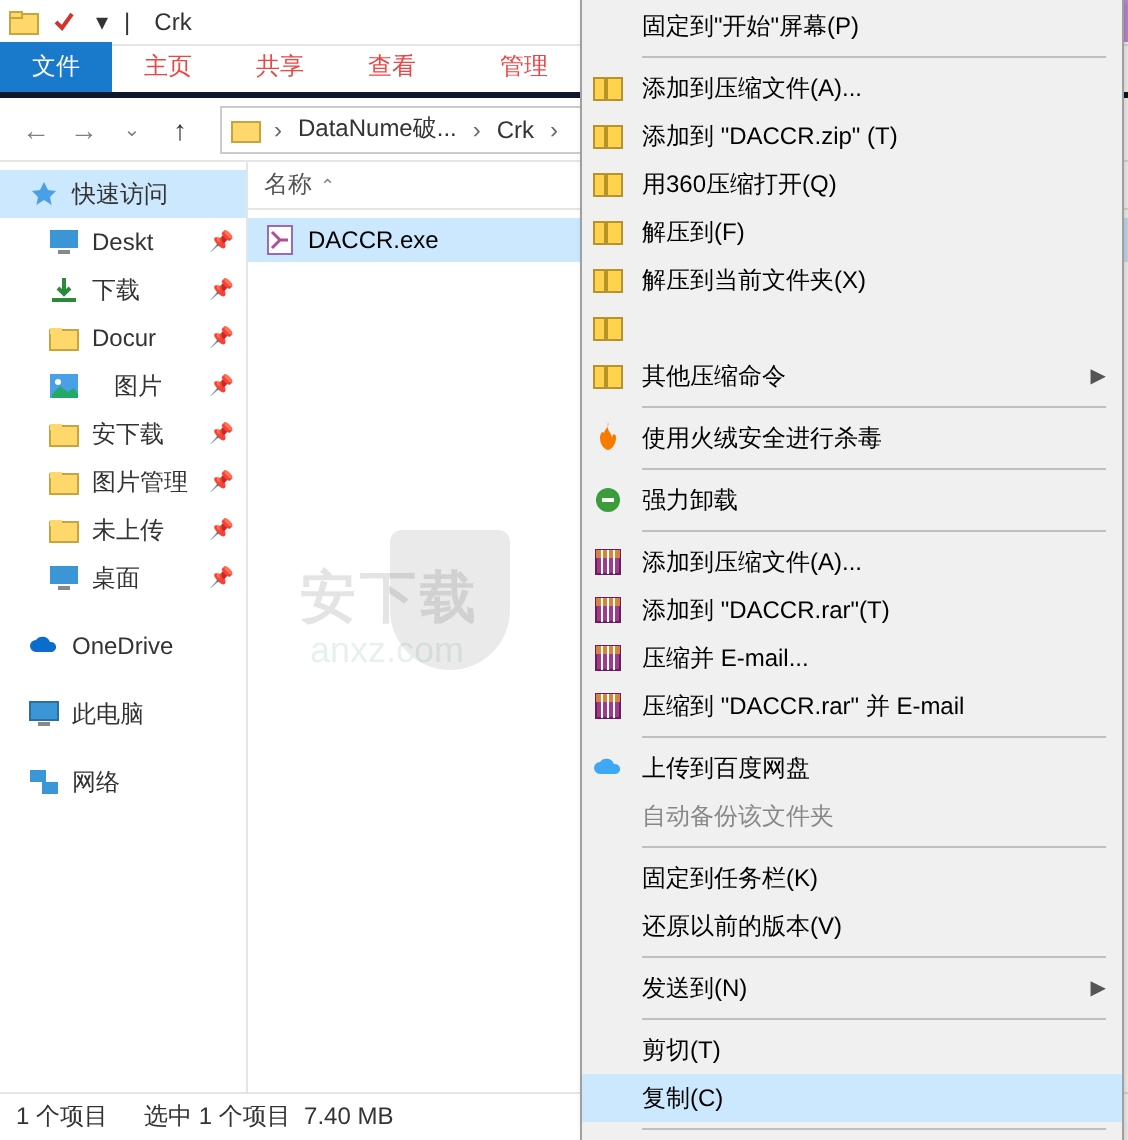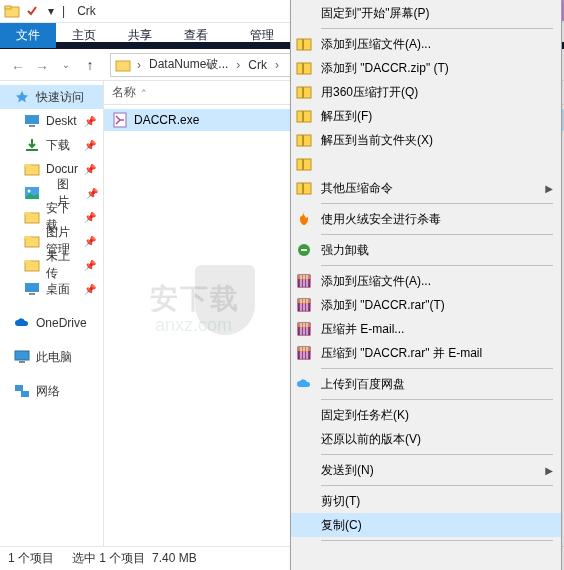--- a/index.html
+++ b/index.html
@@ -2,31 +2,31 @@
 <html><head>
 <meta charset="utf-8">
 <style>
 *{margin:0;padding:0;box-sizing:border-box;font-family:"Microsoft YaHei","Segoe UI",sans-serif;font-size:12px}
 body{width:564px;height:570px;background:#fff;overflow:hidden;position:relative}
 .titlebar{height:23px;background:#fff;display:flex;align-items:center;padding:0 4px;border-bottom:1px solid #e5e5e5}
 .tb-ico{width:16px;height:16px;margin-right:4px;display:flex;align-items:center;justify-content:center}
 .caret{color:#333;padding:0 4px}
 .tb-title{padding:0 8px;color:#333}
 .tool-tag{position:absolute;right:0;top:0;background:#c78be0;color:#333;padding:2px 10px;font-size:12px}
-.ribbon{height:26px;background:#fff;display:flex;align-items:flex-start;border-bottom:7px solid #0f172a}
+.ribbon{height:26px;background:#fff;display:flex;align-items:flex-end;border-bottom:3px solid #0f172a}
 .tab-file{background:#1979ca;color:#fff;padding:4px 16px;display:flex;align-items:center}
-.tab{padding:4px 16px;color:#0f172a;display:flex;align-items:center}
+.tab{padding:4px 16px;color:#ef4444;display:flex;align-items:center}
 .navrow{height:32px;display:flex;align-items:center;padding:0 6px;border-bottom:1px solid #e5e5e5}
 .nav-btn{width:24px;height:24px;display:flex;align-items:center;justify-content:center;color:#808080;font-size:14px}
 .nav-btn.on{color:#333}
 .addr{flex:1;display:flex;align-items:center;border:1px solid #ccc;height:24px;margin-left:8px;padding:0 4px;gap:4px}
 .addr .seg{color:#333;padding:0 2px}
 .addr .chev{color:#666;padding:0 2px}
 .main{display:flex;height:calc(100% - 23px - 26px - 32px - 24px)}
-.sidebar{width:104px;border-right:1px solid #e5e5e5;background:#fff;overflow-y:auto;padding-top:4px}
+.sidebar{width:124px;border-right:1px solid #e5e5e5;background:#fff;overflow-y:auto;padding-top:4px}
 .side-item{display:flex;align-items:center;height:24px;padding-left:14px;gap:6px;color:#333}
 .side-qa{background:#cce8ff}
 .side-item .pin{color:#8a8a8a;font-size:10px}
 .side-item .ico{width:16px;height:16px;display:inline-flex;align-items:center;justify-content:center}
 .side-sp{height:10px}
 .content{flex:1;background:#fff}
 .col-hdr{height:24px;border-bottom:1px solid #e5e5e5;display:flex;align-items:center;padding-left:8px;color:#555;gap:4px}
 .filelist{padding:4px 0}
 .file-row{display:flex;align-items:center;height:22px;padding-left:8px;gap:6px}
 .file-row.sel{background:#cce8ff}
@@ -380,20 +380,24 @@
     </div>
     <div class="ctx-sep"></div>
     <div class="ctx-item">
       <span class="ci">
         <svg width="16" height="12">
           <path d="M4 9a3 3 0 010-6 4 4 0 017 1 2.5 2.5 0 011 5H4z" fill="#3fa8f4"></path>
         </svg>
       </span>
       <span>上传到百度网盘</span>
     </div>
+    <div class="ctx-item dis">
+      <span class="ci"></span>
+      <span>自动备份该文件夹</span>
+    </div>
     <div class="ctx-sep"></div>
     <div class="ctx-item">
       <span class="ci"></span>
       <span>固定到任务栏(K)</span>
     </div>
     <div class="ctx-item">
       <span class="ci"></span>
       <span>还原以前的版本(V)</span>
     </div>
     <div class="ctx-sep"></div>

